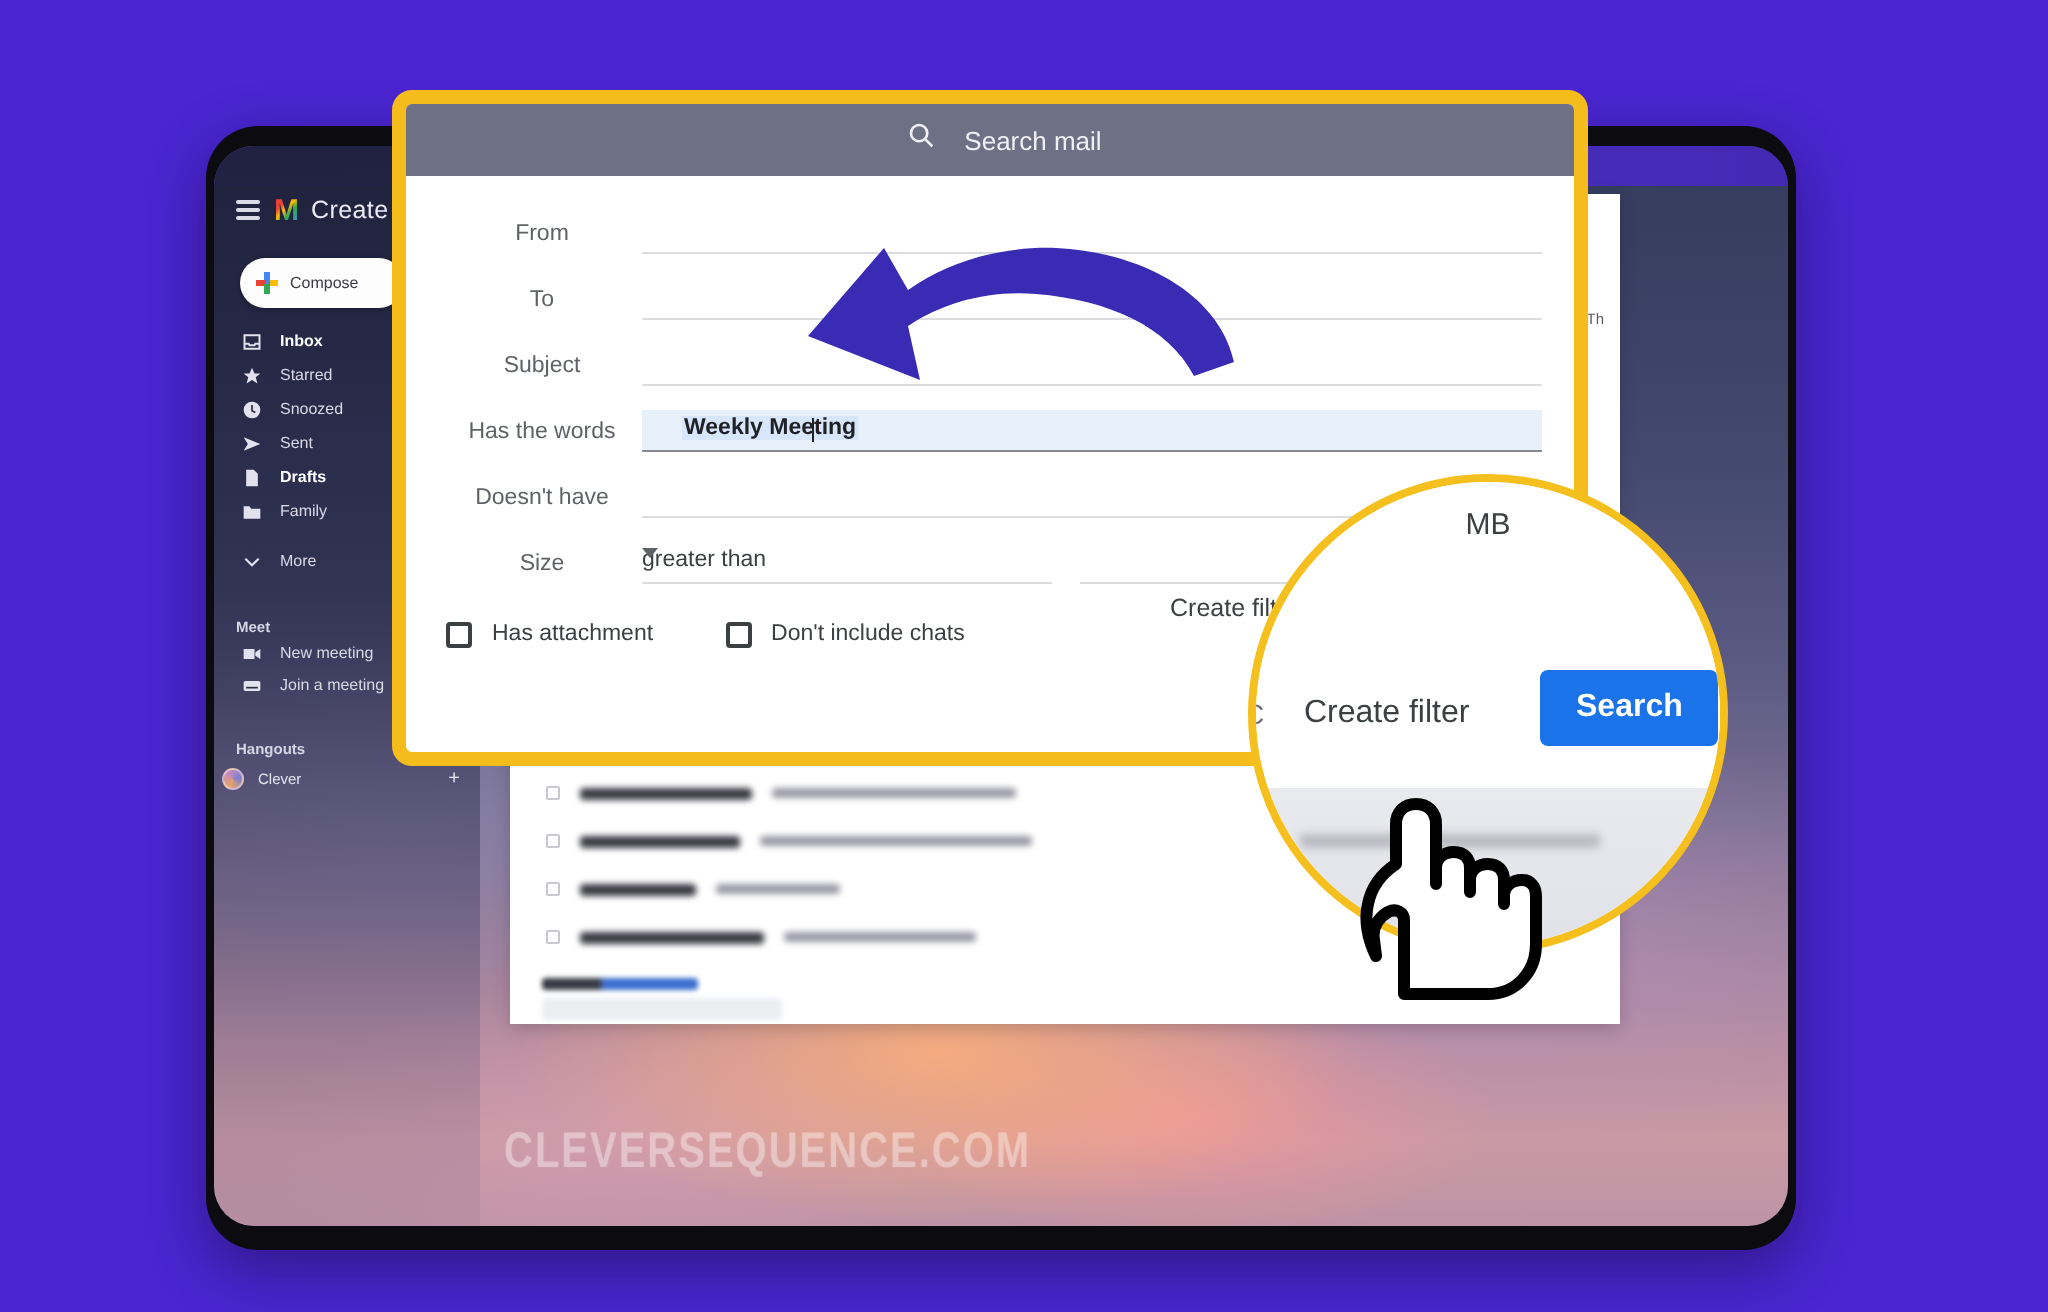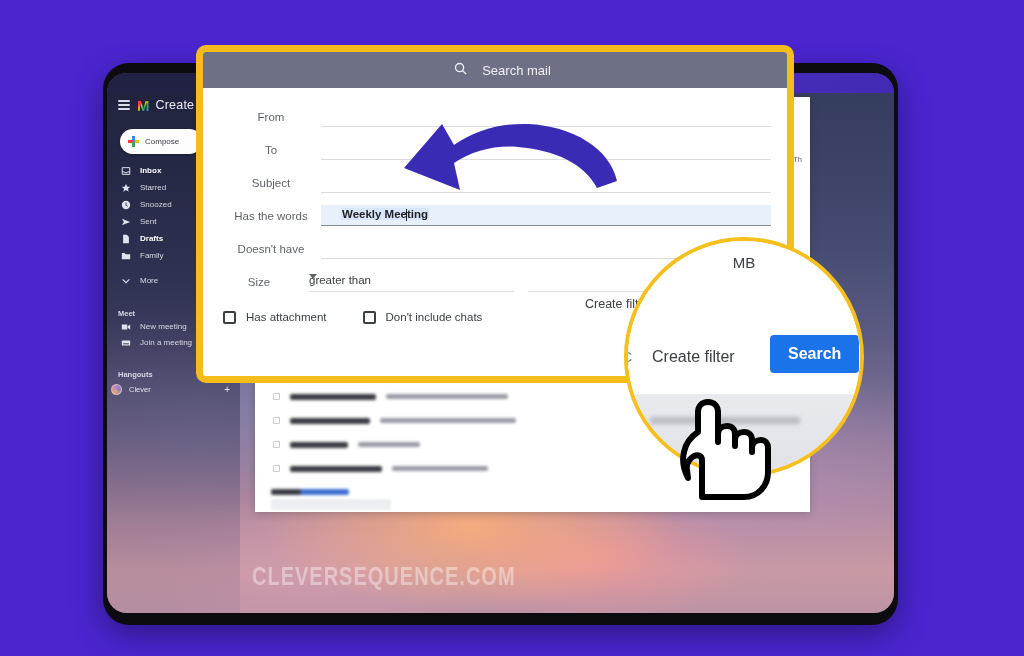--- a/index.html
+++ b/index.html
@@ -154,21 +154,21 @@
   #sp-body { position:relative; padding: 12px 0 0 0; text-align: center; }
   .frow { display:flex; align-items:center; height:33px; padding-left:18px; }
   .flabel { width:100px; flex:none; font-size:11.5px; color:#5f6368; }
   .finput { flex:1; margin-right:16px; height:21px; border-bottom:1px solid #dadce0; }
   .finput.filled { background:#e8f0fb; border-bottom:1.6px solid #8a8a95; position:relative; }
   .fval { position:absolute; left:5px; top:3px; font-size:11.5px; color:#202124; font-weight:bold;
           background: #d7e6fa; padding:0 1px;margin-left:15px; }
   .caret { display:inline-block; width:1.3px; height:12px; background:#202124;
            vertical-align:-2px; margin-left:1px; }
 
-  #sizerow { display:flex; align-items:center; height:33px; padding-left:6px; }
+  #sizerow { display:flex; align-items:center; height:33px; padding-left:18px; }
   #sizesel { width:205px; position:relative; height:21px; border-bottom:1px solid #dadce0; }
   #sizesel span { font-size:11.5px; color:#3c4043; position:absolute; left:0; top:3px; }
   .caretdown { position:absolute; right:4px; top:8px; width:0;height:0;
                border-left:4px solid transparent;border-right:4px solid transparent;border-top:5px solid #5f6368; }
   #sizenum { flex:1; margin:0 10px 0 14px; height:21px; border-bottom:1px solid #dadce0; }
   #sizeunit { width:60px; font-size:11.5px; color:#3c4043; }
 
   #chkrow { display:flex; align-items:center; gap:10px; height:34px; padding-left:20px; margin-top:2px; }
   .cbox { width:13px; height:13px; border:2px solid #3c4043; border-radius:2px; }
   .clabel { font-size:11.5px; color:#3c4043; margin-right:26px; }

